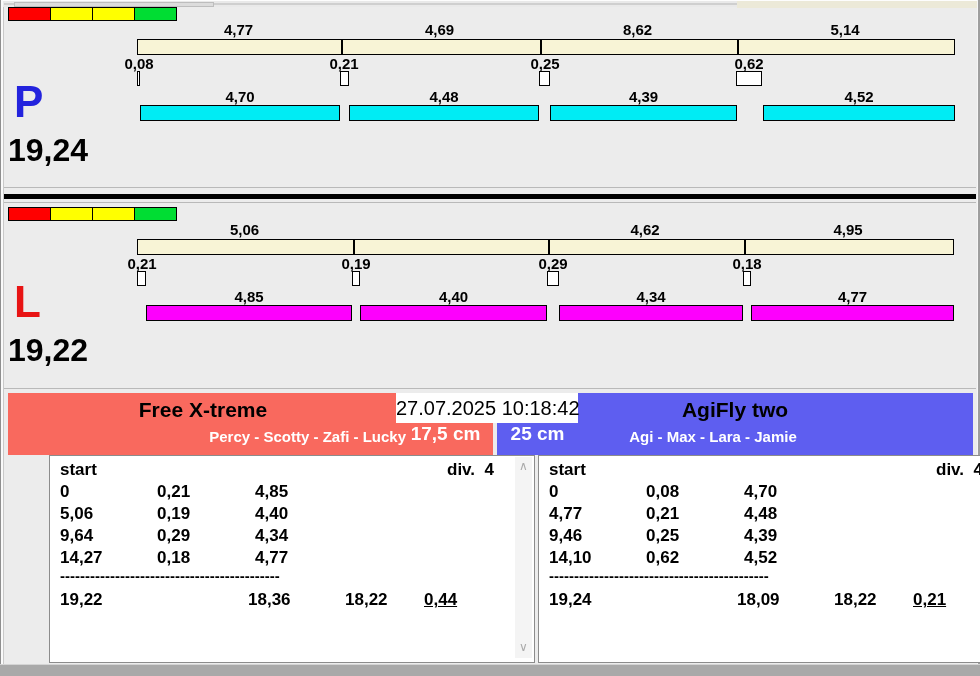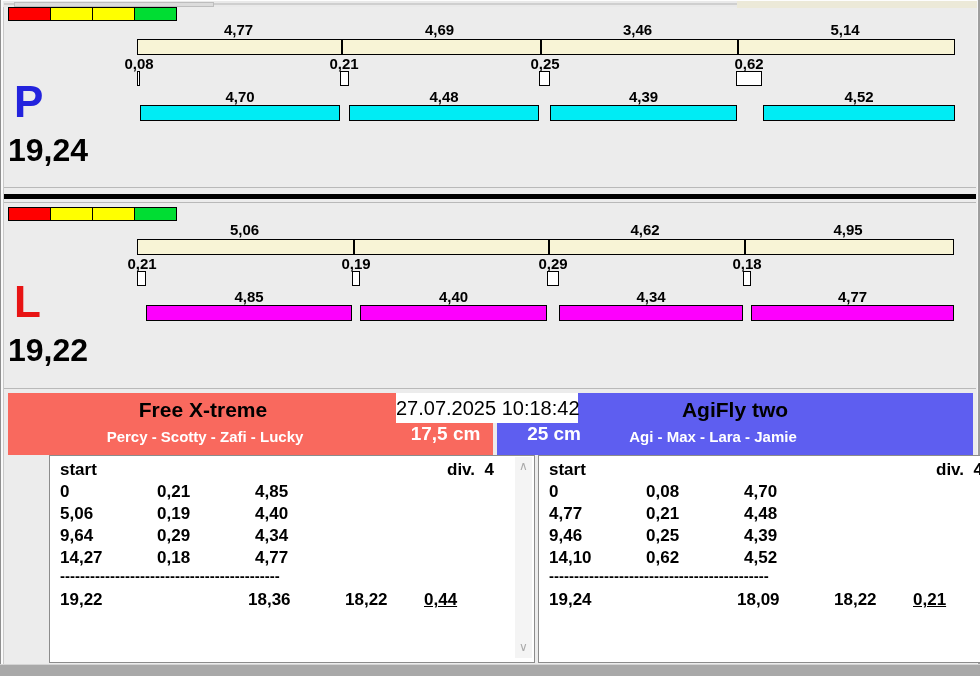--- a/index.html
+++ b/index.html
@@ -93,21 +93,21 @@
       <div class="seg-label" style="left: 129px; width: 203px;">4,77</div>
       <div class="co-box" style="left: 129px; width: 3px; background: rgb(255, 255, 255);"></div>
       <div class="co-label" style="left: 96px; width: 70px;">0,08</div>
       <div class="run-bar" style="left: 132px; width: 200px; background: rgb(0, 236, 244);"></div>
       <div class="run-label" style="left: 132px; width: 200px;">4,70</div>
       <div class="seg-label" style="left: 332px; width: 199px;">4,69</div>
       <div class="co-box" style="left: 332px; width: 9px; background: rgb(255, 255, 255);"></div>
       <div class="co-label" style="left: 301px; width: 70px;">0,21</div>
       <div class="run-bar" style="left: 341px; width: 190px; background: rgb(0, 236, 244);"></div>
       <div class="run-label" style="left: 341px; width: 190px;">4,48</div>
-      <div class="seg-label" style="left: 531px; width: 197px;">3,46</div>
+      <div class="seg-label" style="left: 531px; width: 197px;">8,62</div>
       <div class="co-box" style="left: 531px; width: 11px; background: rgb(255, 255, 255);"></div>
       <div class="co-label" style="left: 502px; width: 70px;">0,25</div>
       <div class="run-bar" style="left: 542px; width: 187px; background: rgb(0, 236, 244);"></div>
       <div class="run-label" style="left: 542px; width: 187px;">4,39</div>
       <div class="seg-label" style="left: 728px; width: 218px;">5,14</div>
       <div class="co-box" style="left: 728px; width: 26px; background: rgb(255, 255, 255);"></div>
       <div class="co-label" style="left: 706px; width: 70px;">0,62</div>
       <div class="run-bar" style="left: 755px; width: 192px; background: rgb(0, 236, 244);"></div>
       <div class="run-label" style="left: 755px; width: 192px;">4,52</div>
     </div>
@@ -148,27 +148,27 @@
       <div class="co-box" style="left: 735px; width: 8px; background: rgb(255, 255, 255);"></div>
       <div class="co-label" style="left: 704px; width: 70px;">0,18</div>
       <div class="run-bar" style="left: 743px; width: 203px; background: rgb(253, 0, 253);"></div>
       <div class="run-label" style="left: 743px; width: 203px;">4,77</div>
     </div>
 
   <div class="abs hairline" style="top:388px;"></div>
 
   <div class="abs team-header" id="team-header-0" style="left: 8px; width: 485px; background: rgb(249, 105, 94);">
     <div class="team-name" style="left:0;width:390px;">Free X-treme</div>
-    <div class="team-dogs" style="left:2px;width:390px;">Percy - Scotty - Zafi - Lucky</div>
+    <div class="team-dogs" style="left:8px;width:390px;text-align:right;">Percy - Scotty - Zafi - Lucky</div>
     <div class="jump-height" style="left:390px;width:95px;">17,5 cm</div>
   </div>
   <div class="abs team-header" id="team-header-1" style="left: 497px; width: 476px; background: rgb(94, 94, 240);">
     <div class="team-name" style="left:0;width:476px;">AgiFly two</div>
     <div class="team-dogs" style="left:0;width:432px;">Agi - Max - Lara - Jamie</div>
-    <div class="jump-height" style="left:9px;width:75px;text-align:right;">25 cm</div>
+    <div class="jump-height" style="left:3px;width:75px;">25 cm</div>
   </div>
   <div class="abs date-box">27.07.2025 10:18:42</div>
 
   <div class="abs dtable" id="table-0" style="left:8px;width:486px;">
     <div class="t-start">start</div>
     <div class="t-div">div.  4</div>
     <div id="rows-0">
         <div class="t-row" style="position: absolute; top: 26px; left: 0px; width: 100%;">
           <span class="t-c0">0</span>
           <span class="t-c1">0,21</span>

